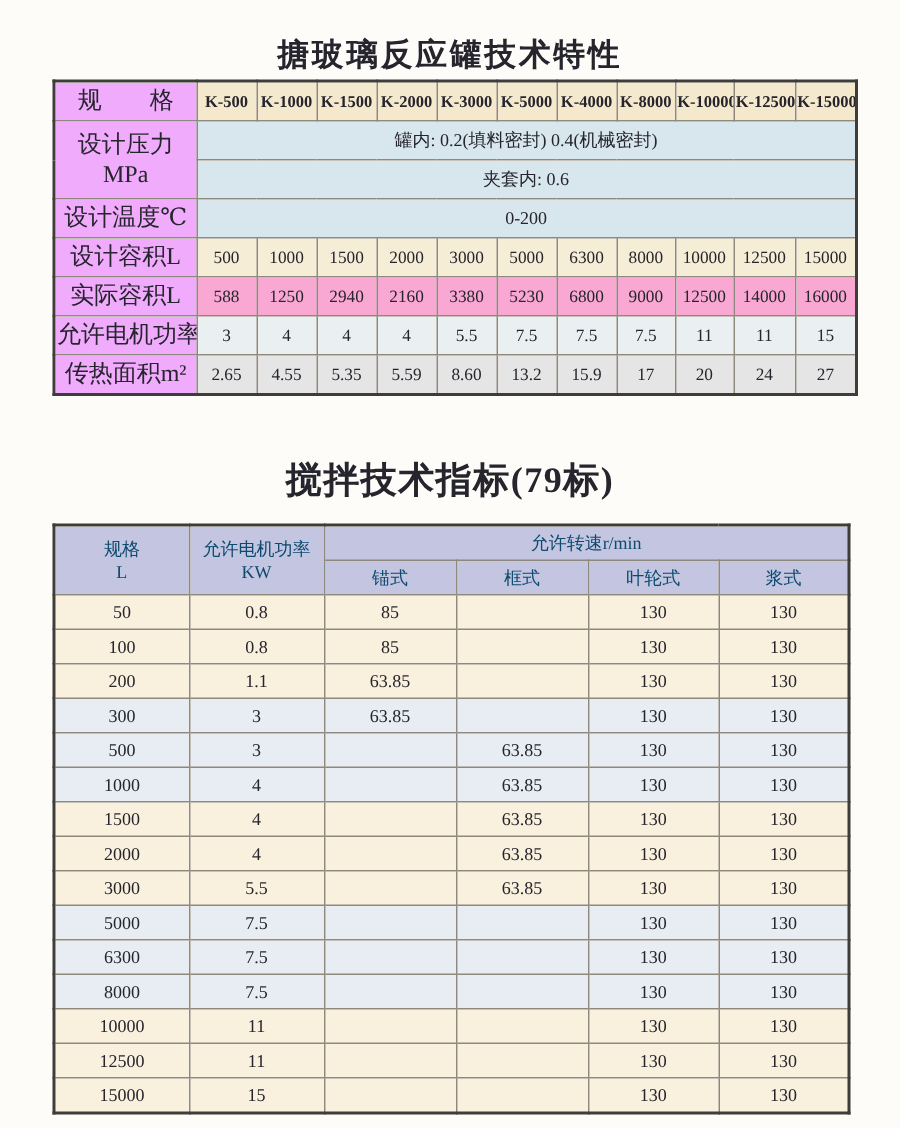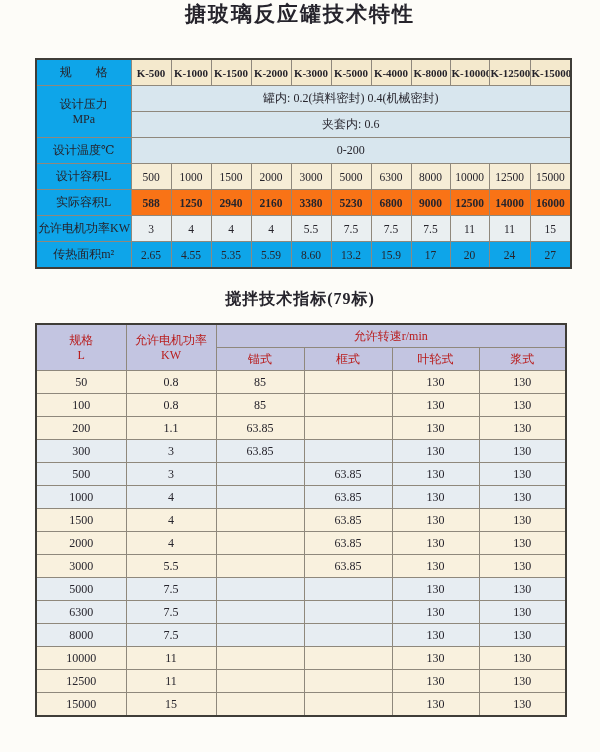--- a/index.html
+++ b/index.html
@@ -8,52 +8,52 @@
     background:#fdfcf8;
     font-family:"Liberation Serif","DejaVu Serif",serif;
     color:#26242c;
     overflow:hidden;
   }
   .page-title{
     text-align:center;
     font-weight:bold;
     margin:0;
   }
-  #title1{font-size:21px;letter-spacing:2px;margin-bottom:30px;}
-  #title2{font-size:16px;letter-spacing:1px;margin-top:20px;margin-bottom:13px;}
+  #title1{font-size:21px;letter-spacing:2px;padding-top:22px;margin-bottom:3px;}
+  #title2{font-size:24px;letter-spacing:1px;margin-top:40px;margin-bottom:13px;}
   table{
     border-collapse:collapse;
     table-layout:fixed;
     margin-left:35px;
     border:2px solid #3f3d38;
   }
   td,th{
     border:1px solid #8f887c;
     text-align:center;
     vertical-align:middle;
     font-weight:normal;
     padding:0 1px;
     white-space:nowrap;
     overflow:hidden;
   }
   
   #table1{width:530px;}
   #table1 td,#table1 th{font-size:11.5px;height:25px;}
-  #table1 .lbl{background:#0ea5e9;font-size:12px;}
+  #table1 .lbl{background:#f0abfc;font-size:16px;}
   #table1 .khead{background:#f4e9cd;font-size:11px;font-weight:bold;}
   #table1 .bluewide{background:#d8e6ee;font-size:12px;}
   #table1 .r-design td{background:#f6edd6;}
-  #table1 .r-actual td{background:#f97316;font-weight:bold;}
+  #table1 .r-actual td{background:#f9a8d4;}
   #table1 .r-power td{background:#eaeff1;}
-  #table1 .r-heat td{background:#0ea5e9;}
+  #table1 .r-heat td{background:#e5e5e5;}
   .two-line{line-height:1.25;}
   
   #table2{width:530px;}
   #table2 td,#table2 th{font-size:12px;height:22px;}
-  #table2 th{background:#c3c5e1;color:#b91c1c;}
+  #table2 th{background:#c3c5e1;color:#0c4a6e;}
   #table2 tr.cream td{background:#f9f1de;text-align:center;}
   #table2 tr.blue td{background:#e7edf2;}
 </style>
 </head>
 <body>
 
 <h1 id="title1" class="page-title">搪玻璃反应罐技术特性</h1>
 
 <table id="table1">
   <colgroup>

